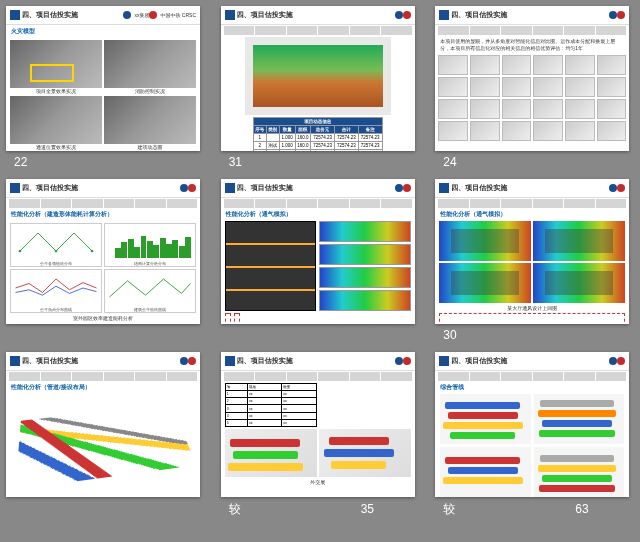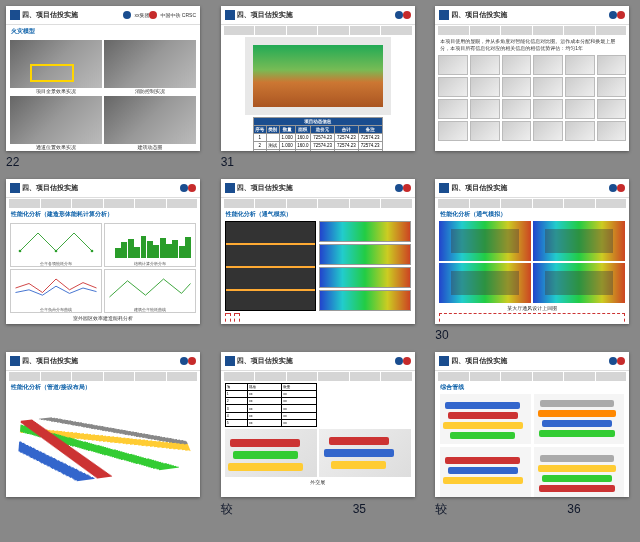--- a/index.html
+++ b/index.html
@@ -1,19 +1,19 @@
 <!DOCTYPE html>
 <html><head>
 <meta charset="utf-8">
 <style>
   body{margin:0;background:#888;font-family:Arial,sans-serif;width:640px;height:542px;overflow:hidden}
   .grid{display:grid;grid-template-columns:repeat(3,1fr);gap:4px 16px;padding:6px}
   .cell{display:flex;flex-direction:column}
   .slide{background:#fff;width:194px;height:145px;box-shadow:0 1px 3px rgba(0,0,0,.4);position:relative;overflow:hidden}
-  .num{color:#0f172a;font-size:12px;margin:4px 0 6px;text-align:left}
+  .num{color:#ffffff;font-size:12px;margin:4px 8px 6px;text-align:left}
   .hdr{height:14px;display:flex;align-items:center;padding:2px 4px;border-bottom:1px solid #ddd}
   .hdr-box{width:10px;height:10px;background:#1a4d8f;margin-right:2px}
   .hdr-title{font-size:7px;font-weight:bold;color:#333;flex:1}
   .logo-dots{display:flex;gap:2px;align-items:center}
   .dot{width:8px;height:8px;border-radius:50%}
   .dot-b{background:#1a4d8f}
   .dot-r{background:#c62b2b}
   .logo-txt{font-size:5px;color:#333;margin-left:1px}
   .tabs{display:flex;gap:1px;margin:1px 3px}
   .tab{flex:1;height:9px;background:#d5d5d5;font-size:5px;color:#555;display:flex;align-items:center;justify-content:center}
@@ -272,20 +272,21 @@
             <div class="part"></div>
           </div>
           <div>
             <div class="part"></div>
           </div>
           <div>
             <div class="part"></div>
           </div>
   </div>
  </div>
+ <div class="num">24</div>
 </div>
 
 <div class="cell">
  <div class="slide">
   <div class="hdr">
           <div class="hdr-box"></div>
           <span class="hdr-title">四、项目估投实施</span>
           <div class="logo-dots">
             <div class="dot dot-b"></div>
           </div>
@@ -567,16 +568,16 @@
             <div class="pp" style="background:#fc3;top:30px;left:3px;width:80px"></div>
           </div>
    <div class="bim36">
             <div class="pp" style="background:#aaa;top:8px;left:6px;width:74px"></div>
             <div class="pp" style="background:#fc3;top:18px;left:4px;width:78px"></div>
             <div class="pp" style="background:#3c3;top:28px;left:8px;width:70px"></div>
             <div class="pp" style="background:#c33;top:38px;left:5px;width:76px"></div>
           </div>
   </div>
  </div>
- <div class="num"><span>较</span>&nbsp;&nbsp;&nbsp;&nbsp;&nbsp;&nbsp;&nbsp;&nbsp;&nbsp;&nbsp;&nbsp;&nbsp;&nbsp;&nbsp;&nbsp;&nbsp;&nbsp;&nbsp;&nbsp;&nbsp;&nbsp;&nbsp;&nbsp;&nbsp;&nbsp;&nbsp;&nbsp;&nbsp;&nbsp;&nbsp;&nbsp;&nbsp;&nbsp;&nbsp;&nbsp;&nbsp;<span>36</span></div>
+ <div class="num"><span>较</span>&nbsp;&nbsp;&nbsp;&nbsp;&nbsp;&nbsp;&nbsp;&nbsp;&nbsp;&nbsp;&nbsp;&nbsp;&nbsp;&nbsp;&nbsp;&nbsp;&nbsp;&nbsp;&nbsp;&nbsp;&nbsp;&nbsp;&nbsp;&nbsp;&nbsp;&nbsp;&nbsp;&nbsp;&nbsp;&nbsp;&nbsp;&nbsp;&nbsp;&nbsp;&nbsp;&nbsp;<span>63</span></div>
 </div>
 
 </div>
 
 </body></html>

